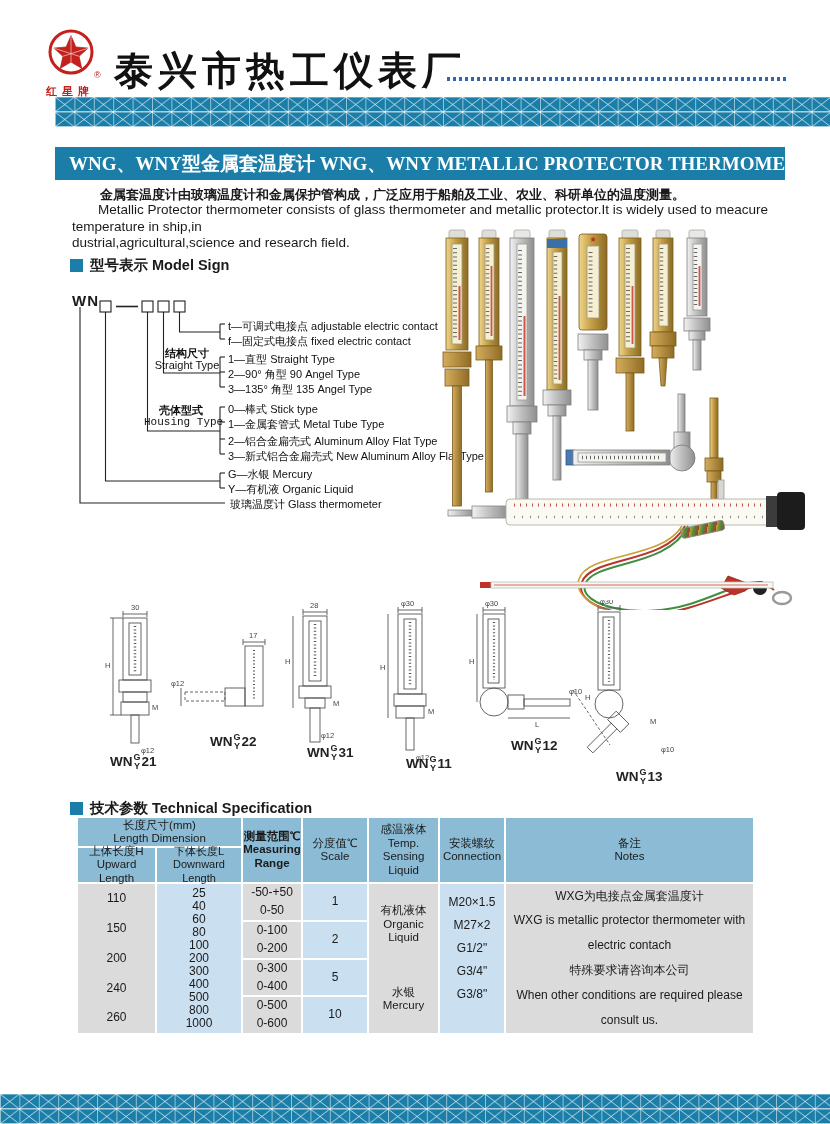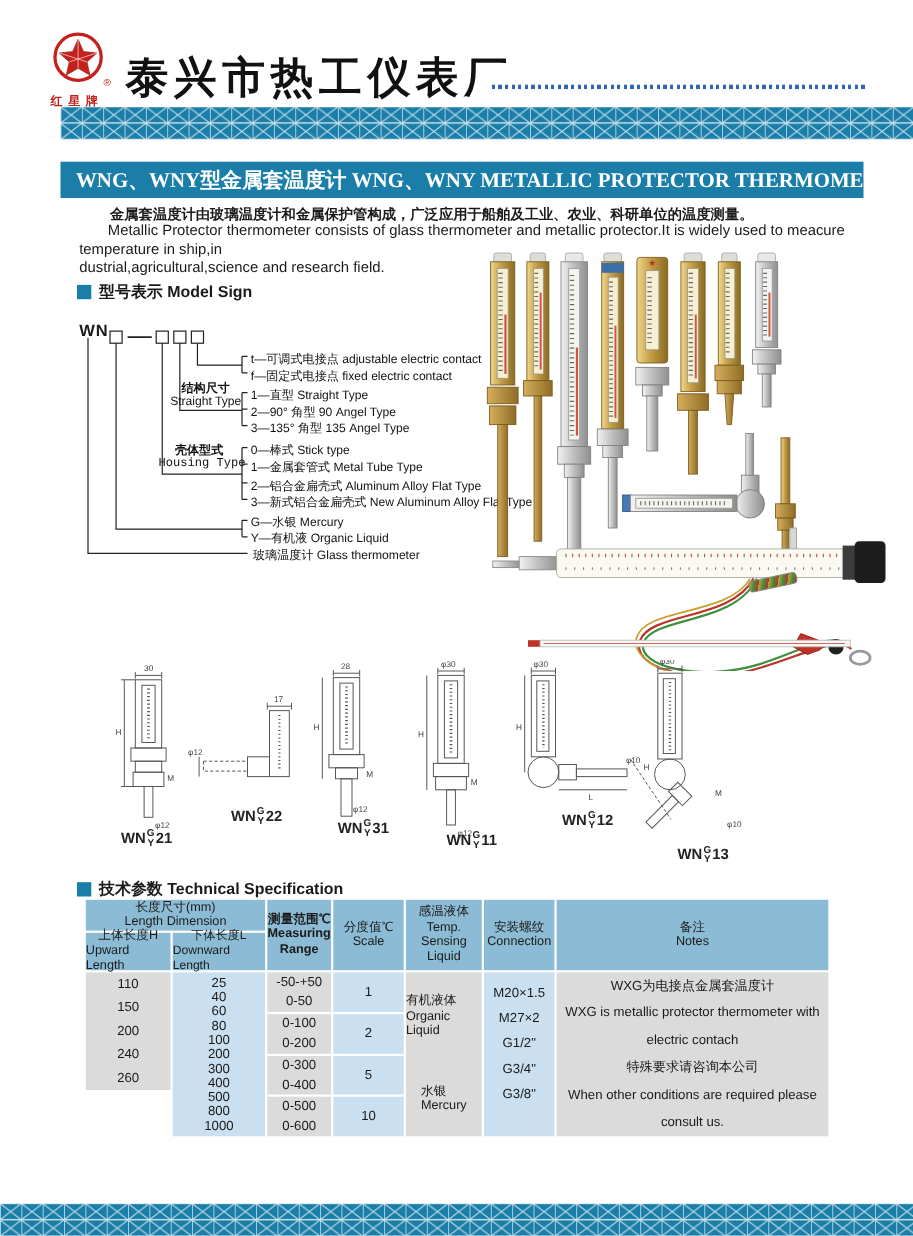--- a/index.html
+++ b/index.html
@@ -35,21 +35,21 @@
   .ms-wn{position:absolute;left:72px;top:292px;font-size:15px;font-weight:bold;letter-spacing:1px;}
 
   
   .model-label{position:absolute;display:flex;align-items:center;gap:1px;font-size:13.5px;
                font-weight:bold;color:#222;}
   .gy{display:flex;flex-direction:column;align-items:center;font-size:9px;line-height:8.5px;}
 
   
   .spec{position:absolute;left:78px;top:818px;width:675px;height:215px;font-size:12px;}
   .cell{position:absolute;display:flex;flex-direction:column;align-items:center;justify-content:center;
-        text-align:left;box-sizing:border-box;line-height:13.5px;}
+        text-align:center;box-sizing:border-box;line-height:13.5px;}
   .hd{background:#8cbcd5;font-size:11.5px;}
   .bg-g{background:#dbdbdb;}
   .bg-b{background:#cadfef;}
   .grp{flex:1 1 0;width:100%;display:flex;flex-direction:column;align-items:center;
        justify-content:space-around;border-bottom:2px solid #fff;box-sizing:border-box;}
   .grp:last-child{border-bottom:none;}
   .notes-line{white-space:nowrap;}
 
   svg text{font-family:"Liberation Sans",sans-serif;}
 </style>
@@ -490,21 +490,21 @@
     </div>
     <div class="cell hd" style="left:362px;top:0;width:64px;height:64px;">
       <div>安装螺纹</div>
       <div>Connection</div>
     </div>
     <div class="cell hd" style="left:428px;top:0;width:247px;height:64px;">
       <div>备注</div>
       <div>Notes</div>
     </div>
 
-    <div class="cell bg-g" style="left:0;top:66px;width:77px;height:107px;justify-content:space-around;">
+    <div class="cell bg-g" style="left:0;top:66px;width:77px;height:149px;justify-content:space-around;">
       <div>110</div>
       <div>150</div>
       <div>200</div>
       <div>240</div>
       <div>260</div>
     </div>
     <div class="cell bg-b" style="left:79px;top:66px;width:84px;height:149px;justify-content:space-between;padding:3px 0;line-height:13px;">
       <div>25</div>
       <div>40</div>
       <div>60</div>

